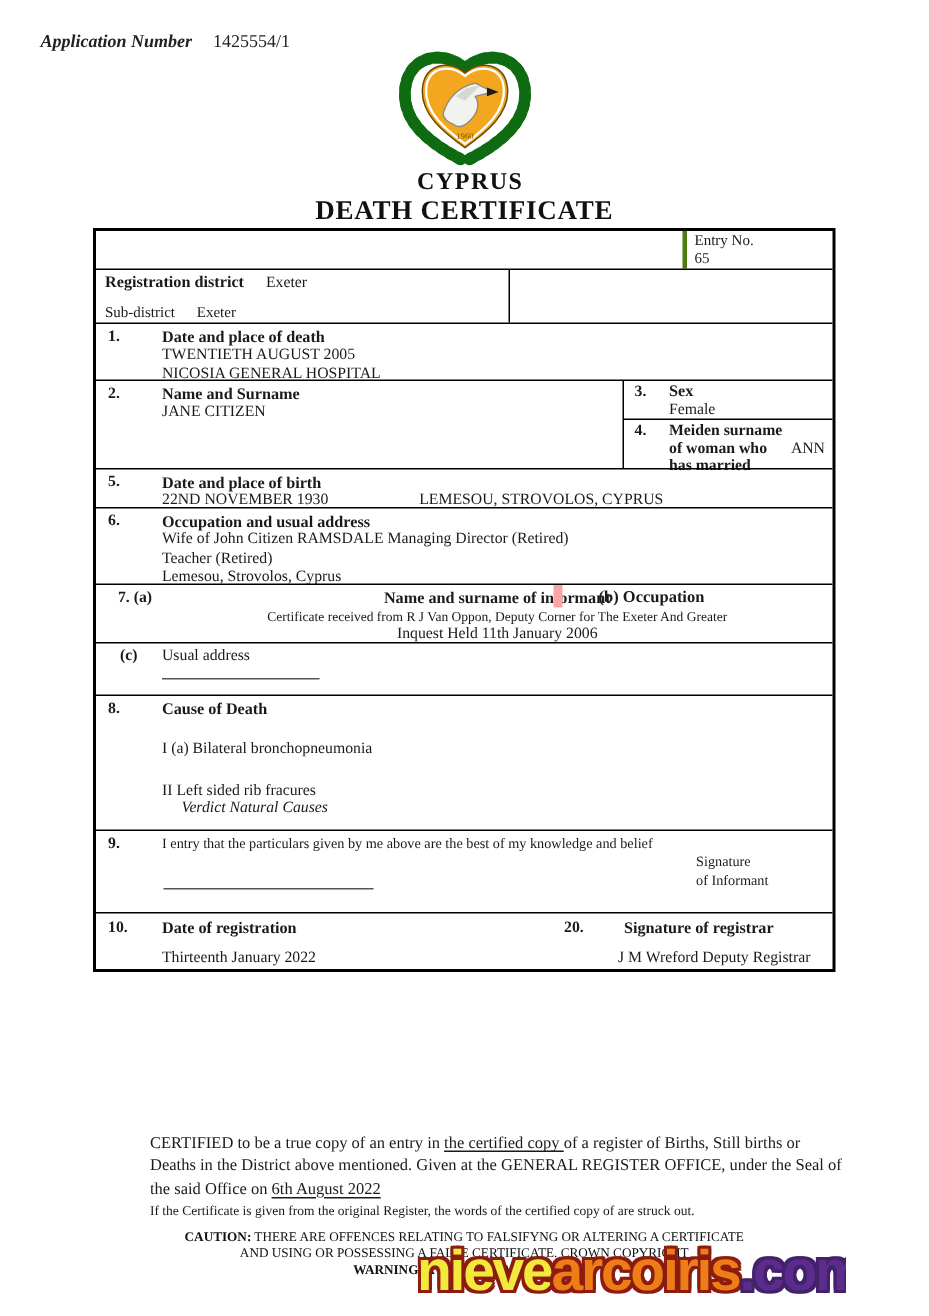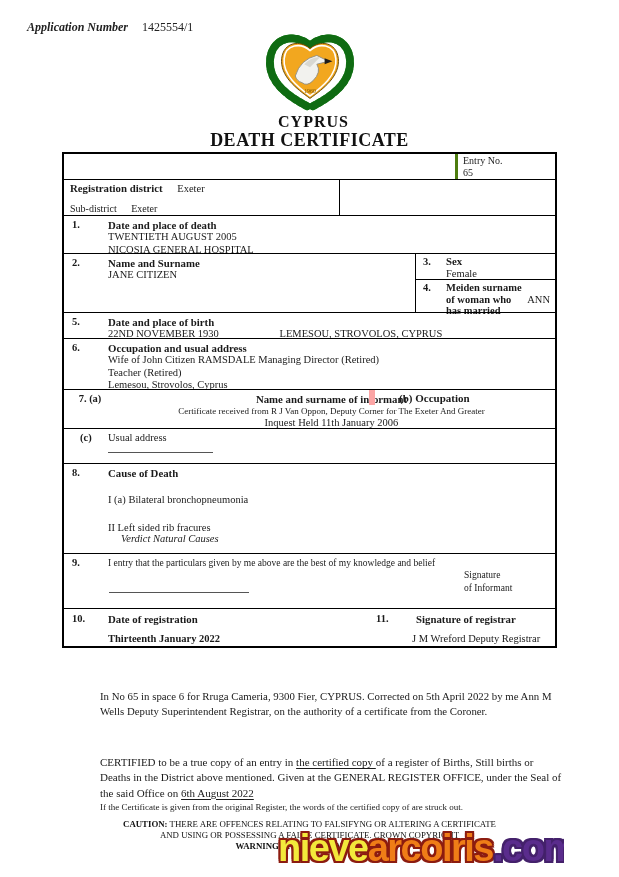--- a/index.html
+++ b/index.html
@@ -72,21 +72,21 @@
   .cod1 { margin-top: 15px; }
   .cod2 { margin-top: 17px; }
   .cod3 { margin-left: 13px; font-style: italic; }
   .row-9 { height: 55px; }
   .row-9 .content { font-size: 9.5px; padding-top: 4px; }
   .sig-block { position: absolute; left: 400px; top: 15px; font-size: 9.5px; line-height: 13px; }
   .sig-underline { position: absolute; left: 45px; top: 38px; width: 140px; border-bottom: 1px solid #555; }
   .row-10 { height: 42px; text-align: center; }
   .p10-num { position: absolute; left: 8px; top: 4px; font-weight: bold; }
   .p10-label { position: absolute; left: 44px; top: 4px; font-weight: bold; font-size: 10.8px; }
-  .p10-value { position: absolute; left: 44px; top: 24px; font-weight: bold; }
+  .p10-value { position: absolute; left: 44px; top: 24px; }
   .p11-num { position: absolute; left: 312px; top: 4px; font-weight: bold; }
   .p11-label { position: absolute; left: 352px; top: 4px; font-weight: bold; font-size: 10.8px; }
   .p11-value { position: absolute; left: 348px; top: 24px; }
 
   
   .correction-note { left: 100px; top: 689px; width: 458px; font-size: 10.8px; line-height: 14.5px; }
   .certified-para { left: 100px; top: 755px; width: 462px; font-size: 11px; line-height: 15.3px; }
   .underl { text-decoration: underline; text-underline-offset: 2px; }
   .orig-note { font-size: 9px; line-height: 12px; }
   .caution-block { left: 62px; top: 819px; width: 495px; text-align: center;
@@ -241,27 +241,26 @@
         <div>Signature</div>
         <div>of Informant</div>
       </div>
       <div class="sig-underline"></div>
     </div>
 
     <div class="trow row-10">
       <div class="p10-num">10.</div>
       <div class="p10-label">Date of registration</div>
       <div class="p10-value">Thirteenth January 2022</div>
-      <div class="p11-num">11.</div>
+      <div class="p11-num">20.</div>
       <div class="p11-label">Signature of registrar</div>
       <div class="p11-value">J M Wreford Deputy Registrar</div>
     </div>
   </div>
 
-  <div class="abs correction-note">In No 65 in space 6 for Rruga Cameria, 9300 Fier, CYPRUS. Corrected on 5th April 2022 by me Ann M Wells Deputy Superintendent Registrar, on the authority of a certificate from the Coroner.</div>
 
   <div class="abs certified-para">
     <span>CERTIFIED to be a true copy of an entry in </span><span class="underl">the certified copy </span><span>of a register of Births, Still births or Deaths in the District above mentioned. Given at the GENERAL REGISTER OFFICE, under the Seal of the said Office on  </span><span class="underl">6th  August  2022</span>
     <div class="orig-note">If the Certificate is given from the original Register, the words of the certified copy of are struck out.</div>
   </div>
 
   <div class="abs caution-block">
     <div><span class="b">CAUTION:</span><span> THERE ARE OFFENCES RELATING TO FALSIFYNG OR ALTERING A CERTIFICATE</span></div>
     <div>AND USING OR POSSESSING A FALSE CERTIFICATE. CROWN COPYRIGHT</div>
     <div class="b">WARNING: A CERTIFICATE IS NOT</div>

